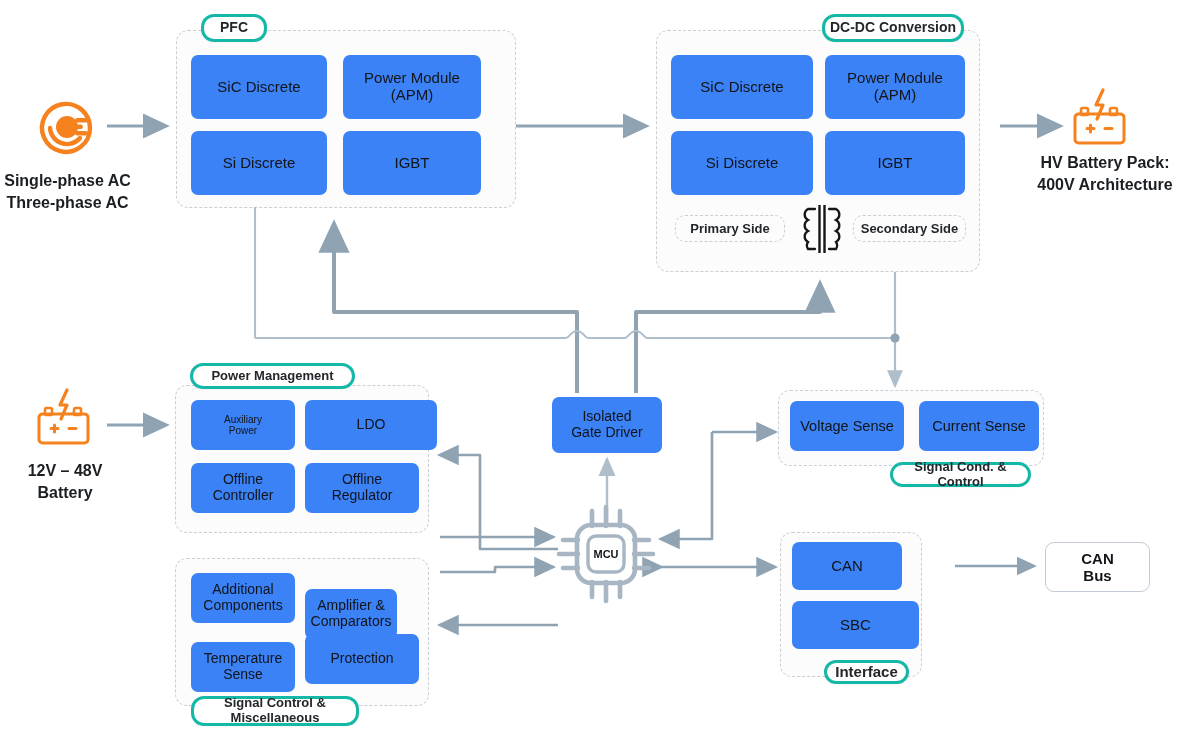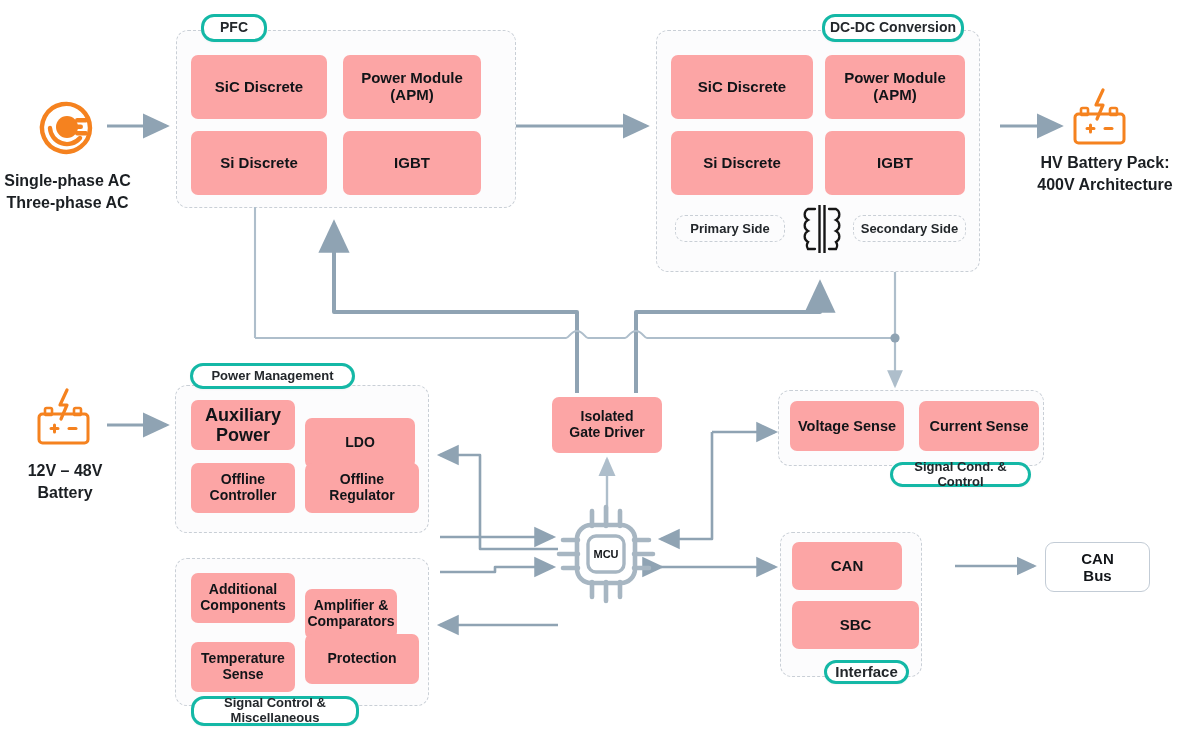--- a/index.html
+++ b/index.html
@@ -44,24 +44,24 @@
     font-weight: bold;
     font-size: 13px;
     display: flex;
     align-items: center;
     justify-content: center;
     z-index: 5;
   }
   
   .obox {
     position: absolute;
-    background: #fca5a5;
+    background: #3b82f6;
     border-radius: 7px;
     color: #111418;
-    font-weight: bold;
+    font-weight: normal;
     font-size: 15px;
     line-height: 1.12;
     display: flex;
     align-items: center;
     justify-content: center;
     text-align: center;
     z-index: 4;
     white-space: pre-line;
   }
   
@@ -218,23 +218,23 @@
       <rect x="3" y="26" width="49" height="29" rx="3.5" fill="none" stroke="#F5821F" stroke-width="3"></rect>
       <path d="M15,40.5 h7 M18.5,37 v7" stroke="#F5821F" stroke-width="3" stroke-linecap="round"></path>
       <path d="M33,40.5 h7" stroke="#F5821F" stroke-width="3" stroke-linecap="round"></path>
     </svg>
   </div>
   <div class="cap" style="left:0px; top:460px; width:130px;">12V – 48V
 Battery</div>
 
   <div class="group" style="left:175px; top:385px; width:254px; height:148px;"></div>
   <div class="pill" style="left:190px; top:363px; width:165px; height:26px; font-size:13px;">Power Management</div>
-  <div class="obox" style="left:191px; top:400px; width:104px; height:50px; font-size:18px;text-align:center;">Auxiliary
+  <div class="obox" style="left:191px; top:400px; width:104px; height:50px; font-size:10px;text-align:center;">Auxiliary
 Power</div>
-  <div class="obox" style="left:305px; top:418px; width:110px; height:50px; font-size:14px;">LDO</div>
+  <div class="obox" style="left:305px; top:400px; width:132px; height:50px; font-size:14px;">LDO</div>
   <div class="obox" style="left:191px; top:463px; width:104px; height:50px; font-size:14px;">Offline
 Controller</div>
   <div class="obox" style="left:305px; top:463px; width:114px; height:50px; font-size:14px;">Offline
 Regulator</div>
 
   <div class="group" style="left:175px; top:558px; width:254px; height:148px;"></div>
   <div class="pill" style="left:191px; top:696px; width:168px; height:30px; font-size:13px;">Signal Control &amp;
 Miscellaneous</div>
   <div class="obox" style="left:191px; top:573px; width:104px; height:50px; font-size:14px;">Additional
 Components</div>

